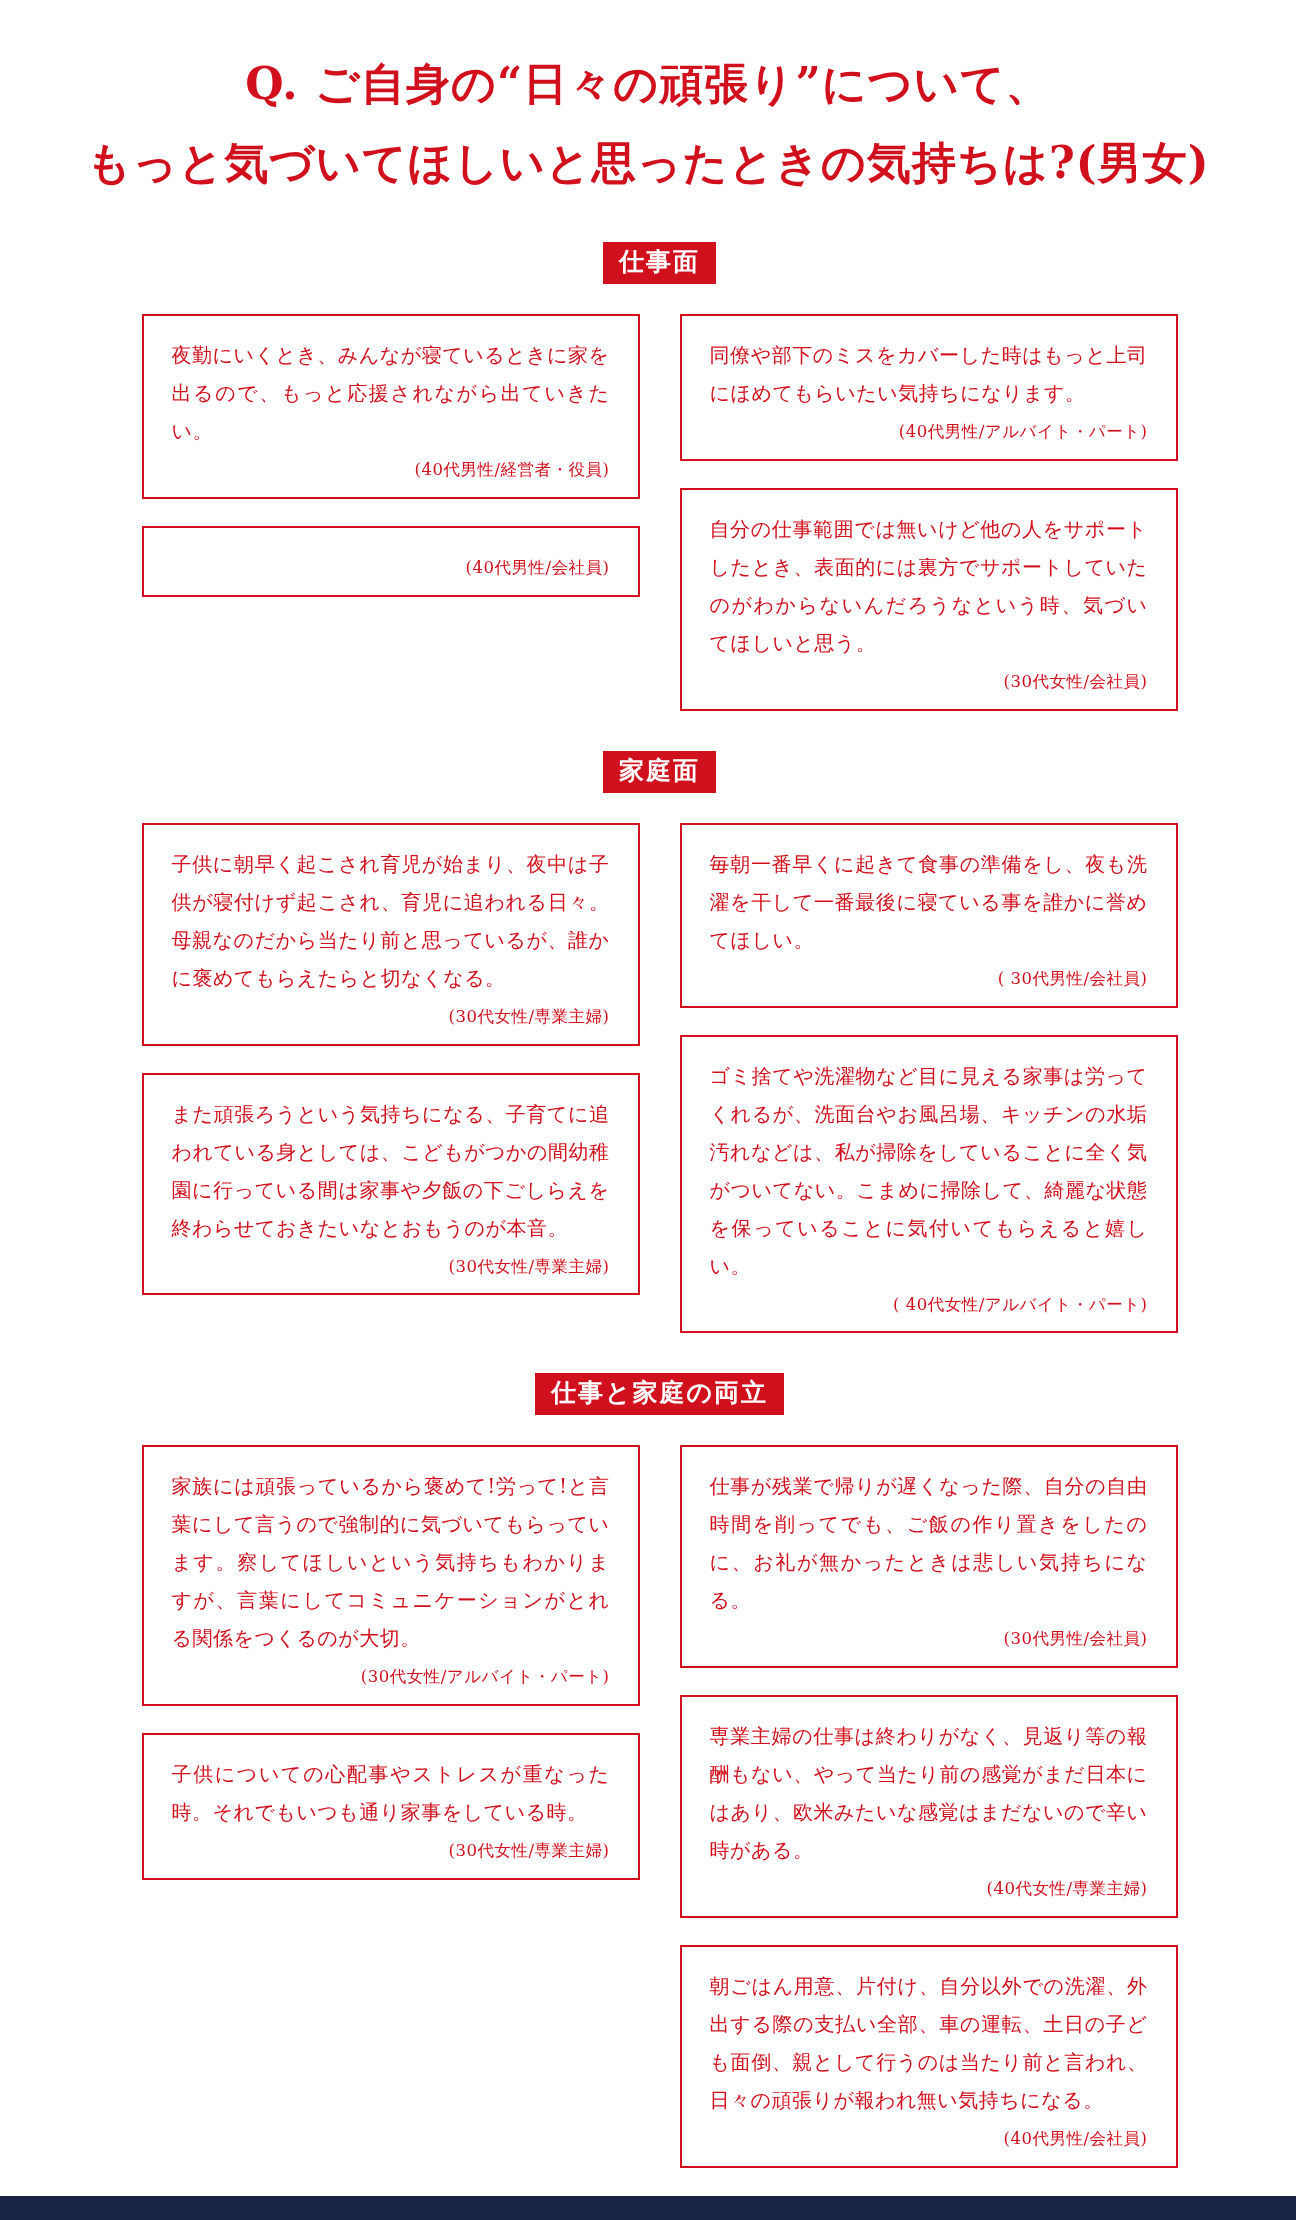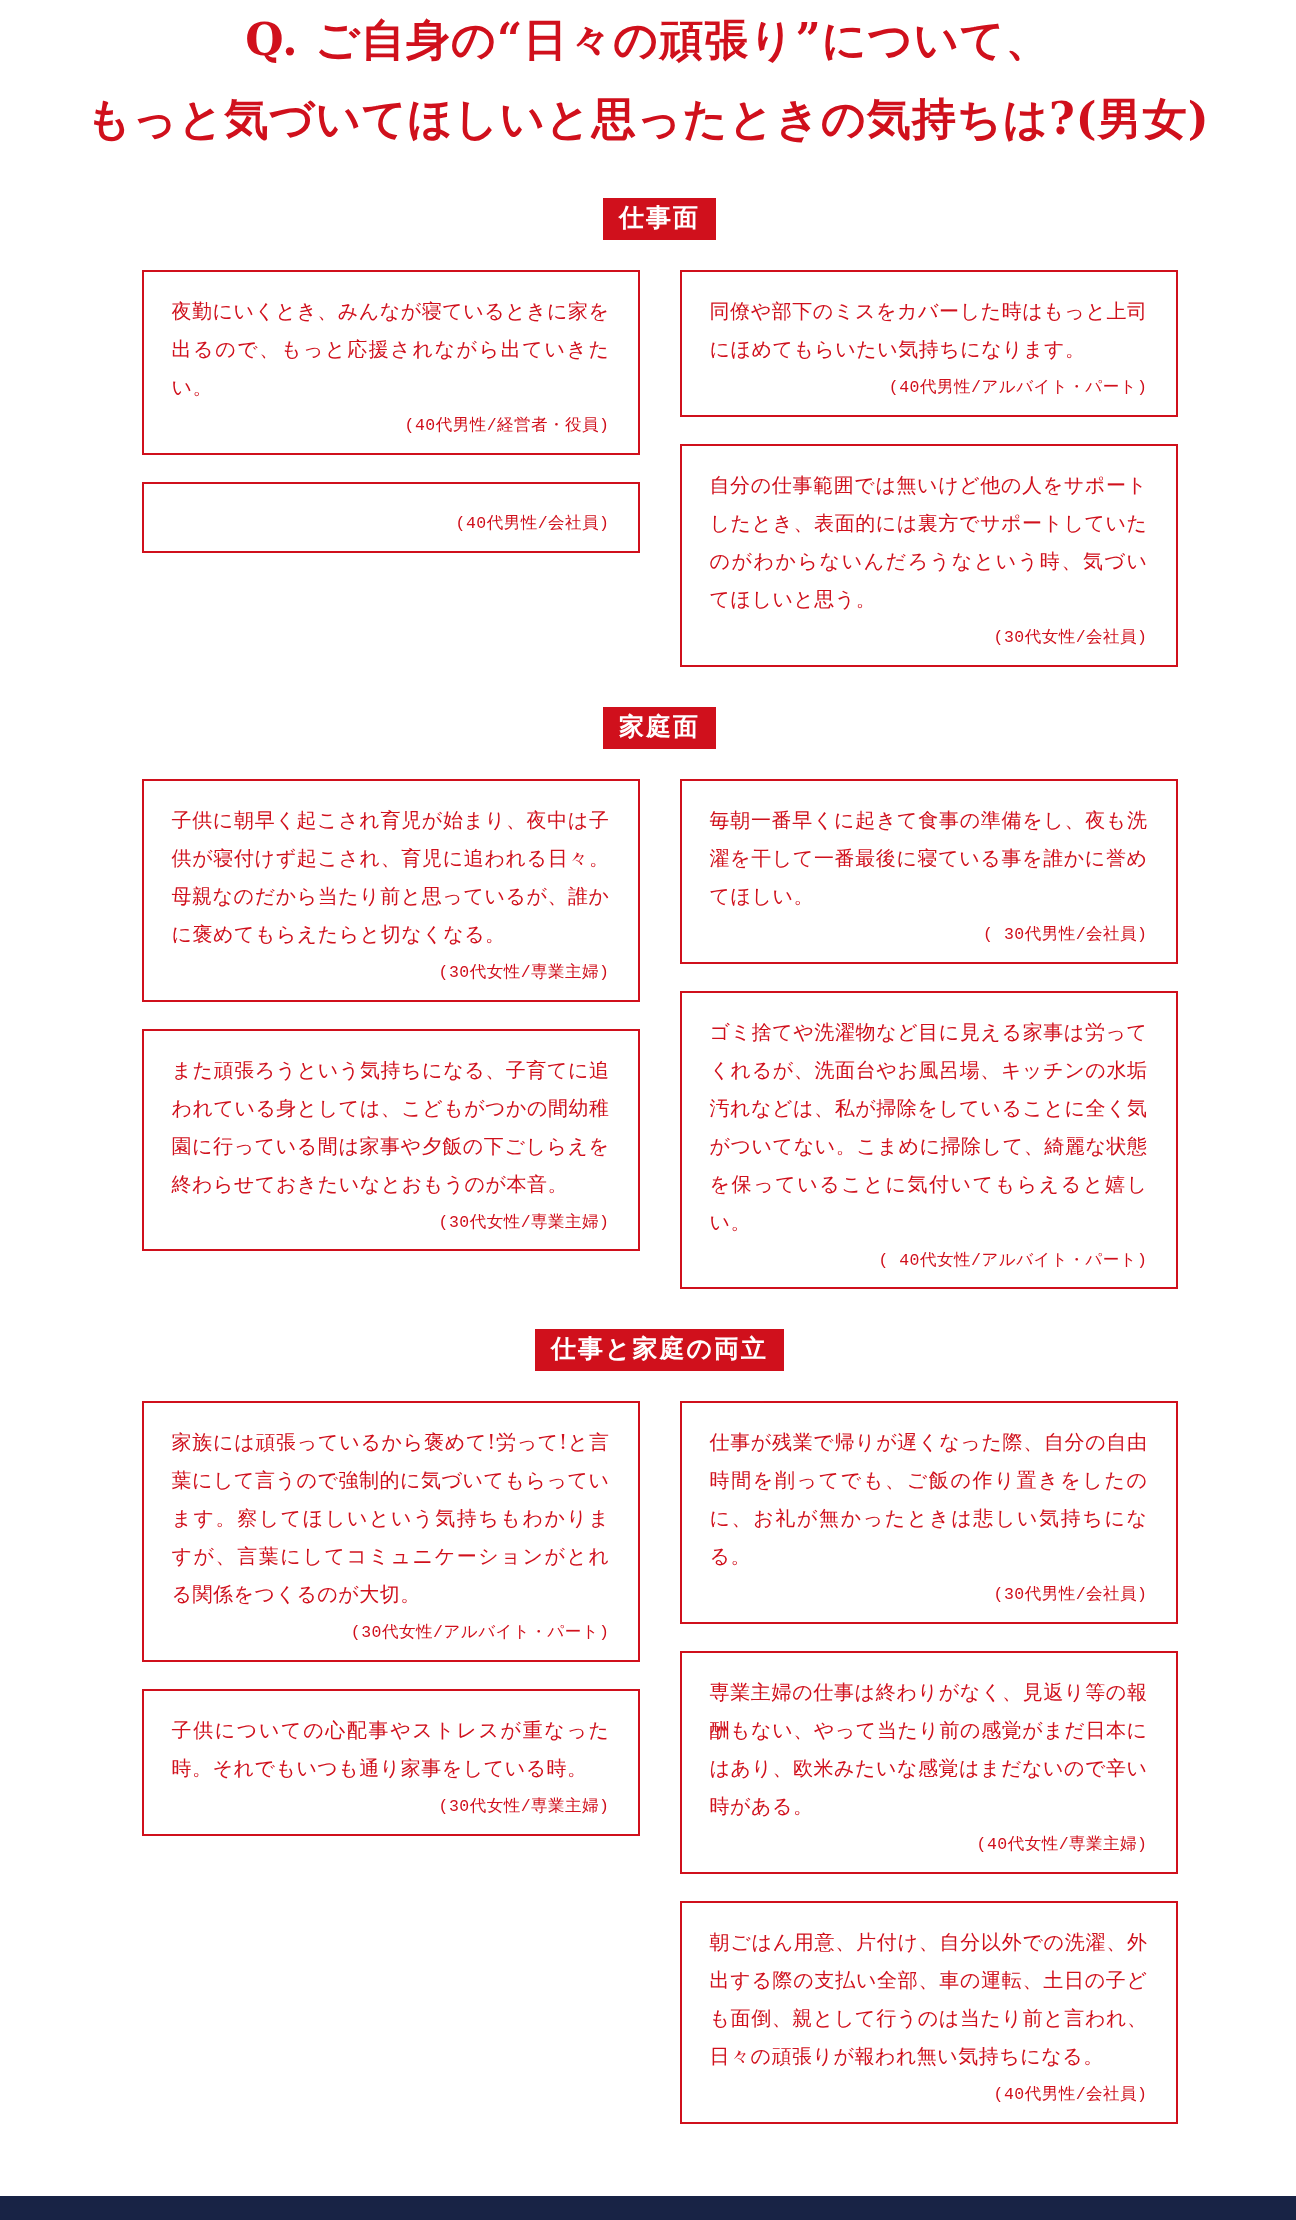--- a/index.html
+++ b/index.html
@@ -9,20 +9,21 @@
   .page {
     position: relative;
     width: 1296px;
     height: 2220px;
     margin: 0 auto;
     background: #ffffff;
     overflow: hidden;
   }
 
   .page-title {
+    padding-top: 44px;
     text-align: center;
     color: #d0101c;
     font-size: 44px;
     font-weight: bold;
     line-height: 1.8;
     letter-spacing: 1px;
   }
   .page-title .line { display: block; white-space: nowrap; }
 
   .section { text-align: center; margin-left: 23px; }
@@ -65,21 +66,20 @@
     letter-spacing: 0.5px;
     text-align: justify;
   }
   .quote-attr {
     color: #d0101c;
     font-size: 16.5px;
     text-align: right;
     margin-top: 8px;
     line-height: 1.5;
     letter-spacing: 0.5px;
-    font-family: Liberation Mono, monospace;
   }
 
   .footer-bar {
     position: absolute;
     left: 0;
     bottom: 0;
     width: 100%;
     height: 24px;
     background: #182345;
   }

